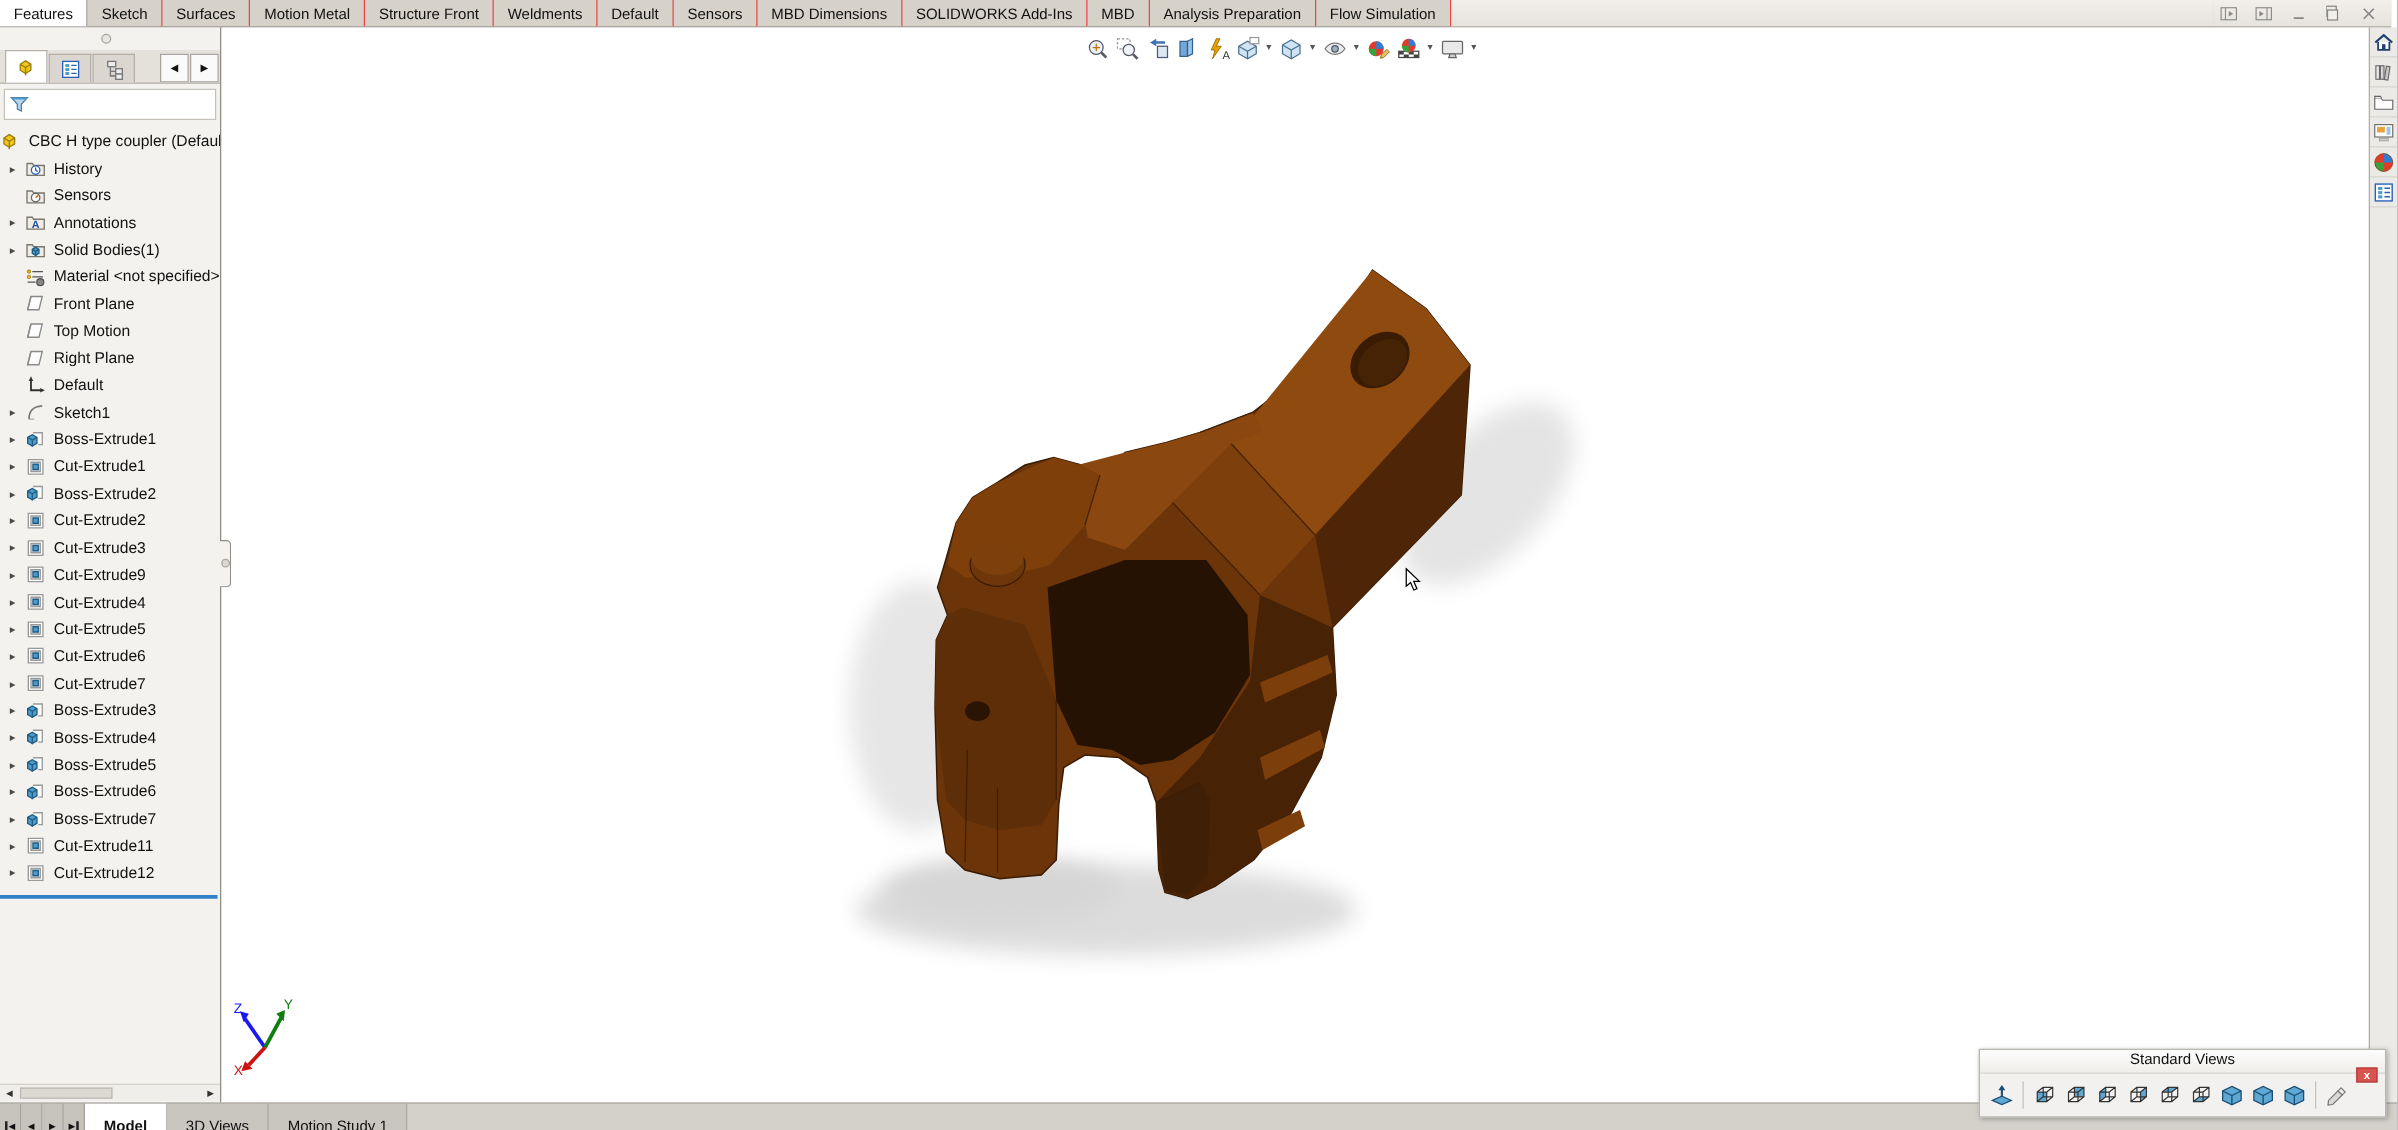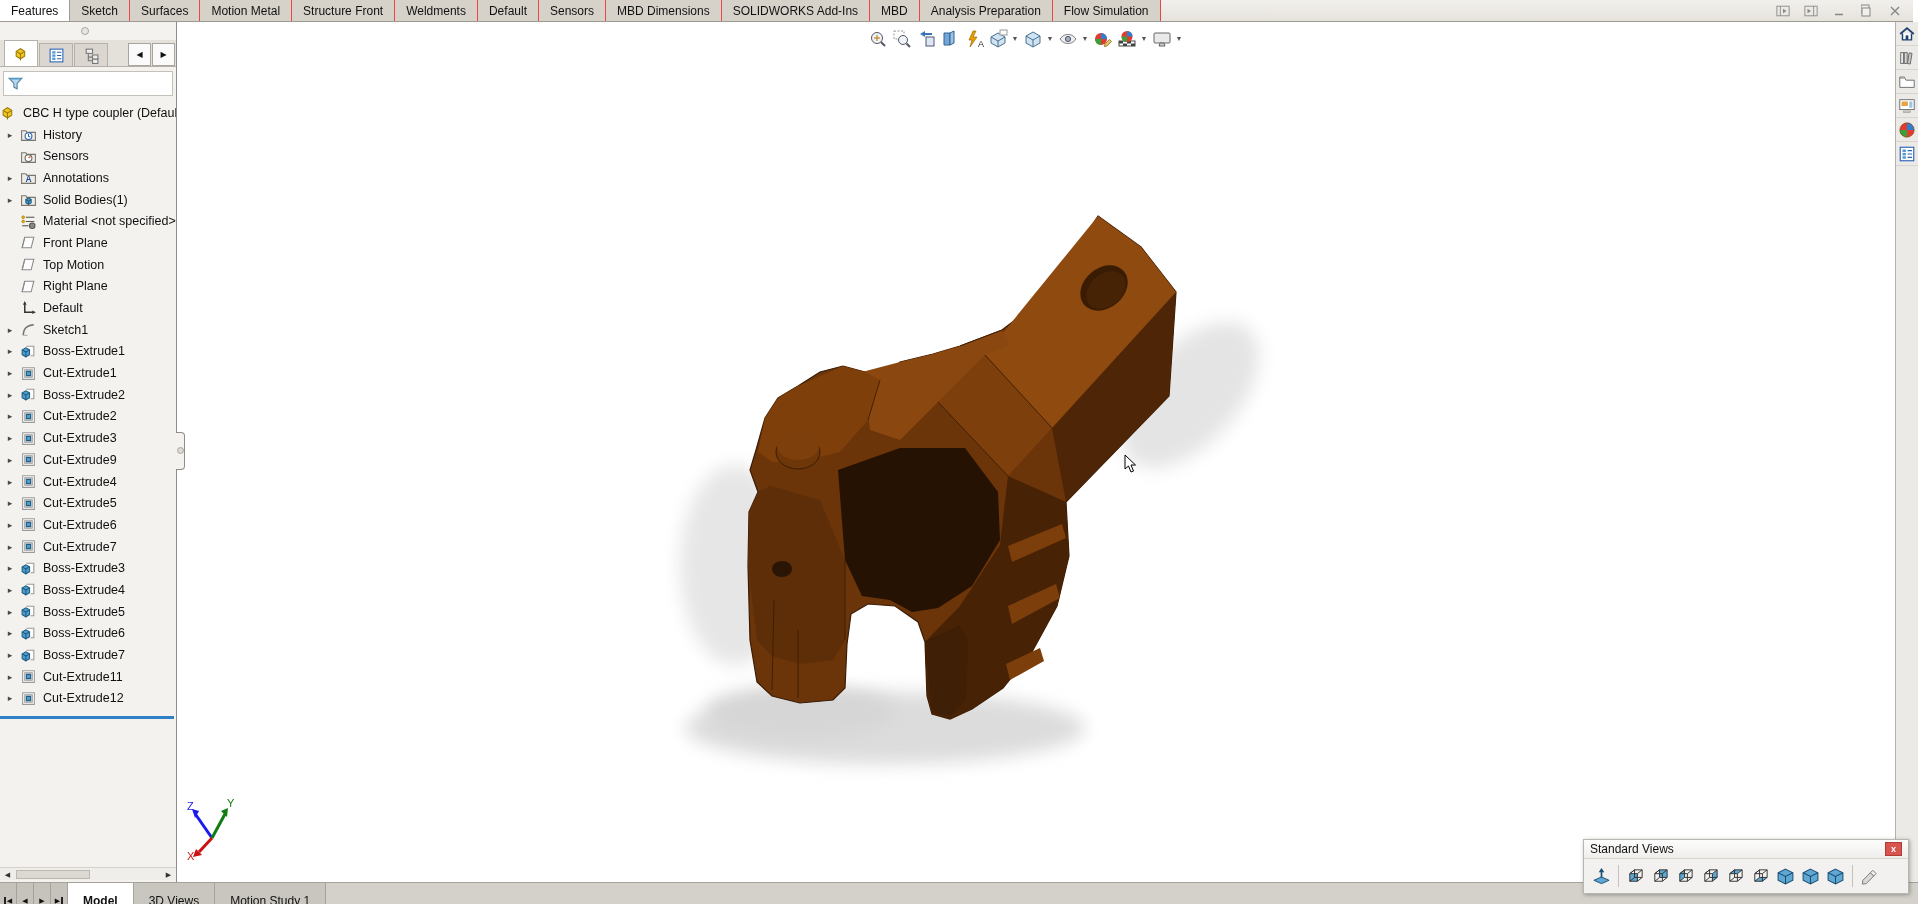--- a/index.html
+++ b/index.html
@@ -64,21 +64,21 @@
   
   .taskpane{position:absolute;right:0;top:22px;width:23px;height:862px;background:#eceae6;
             border-left:1px solid #b3afa9;}
   .tp-btn{width:22px;height:24px;display:flex;align-items:center;justify-content:center;
           border-bottom:1px solid #d8d5cf;}
 
   
   .standard-views{position:absolute;left:1583px;top:839px;width:326px;height:55px;background:#f2f1ef;
                   border:1px solid #b9b6b0;box-shadow:1px 1px 4px rgba(0,0,0,.3);z-index:10;}
   .sv-title{height:19px;display:flex;align-items:center;padding:0 6px;font-size:12px;
-            background:linear-gradient(#fdfdfd,#efeeeb);border-bottom:1px solid #d8d5cf;}
+            background:linear-gradient(#fdfdfd,#efeeeb);border-bottom:1px solid #d8d5cf;flex-direction:column;}
   .sv-close{margin-left:auto;width:17px;height:14px;background:var(--close-red);color:#fff;font-size:9px;
             font-weight:bold;display:flex;align-items:center;justify-content:center;border:1px solid #b03c38;}
   .sv-row{display:flex;align-items:center;padding:4px 5px;}
   .sv-btn{width:25px;height:26px;display:flex;align-items:center;justify-content:center;}
   .sv-sep{width:1px;height:22px;background:#c5c2bc;margin:0 4px;}
 
   
   .bottom-bar{position:absolute;left:0;top:882px;width:1918px;height:36px;background:#d2cfc9;
               border-top:1px solid #a5a29b;display:flex;font-size:12px;text-decoration:underline;}
   .nav-btn{width:17px;display:flex;align-items:center;justify-content:center;background:#c6c3bc;

